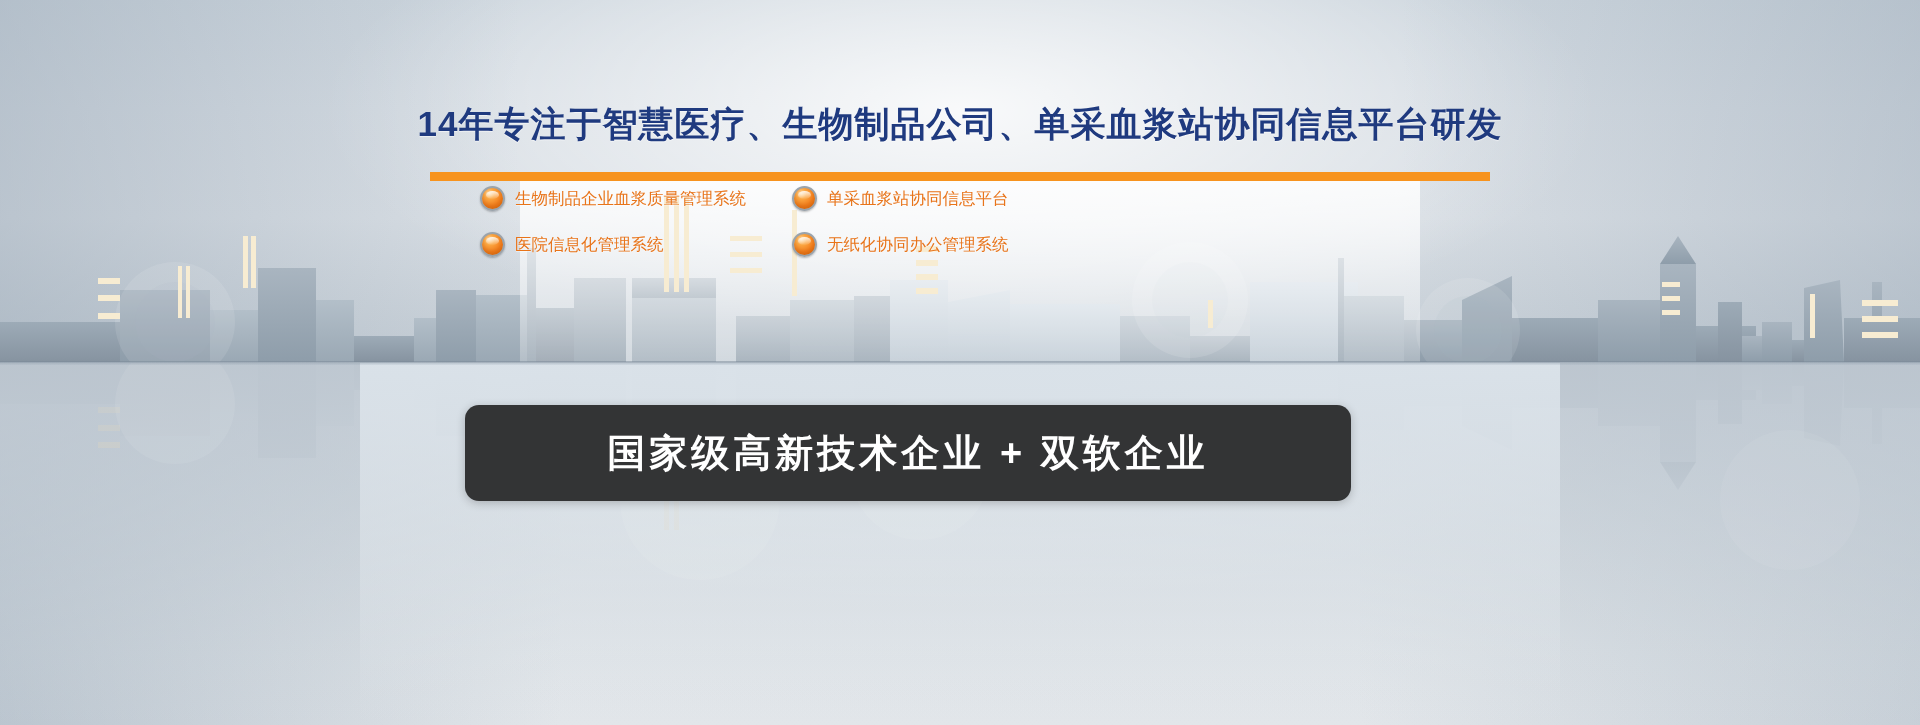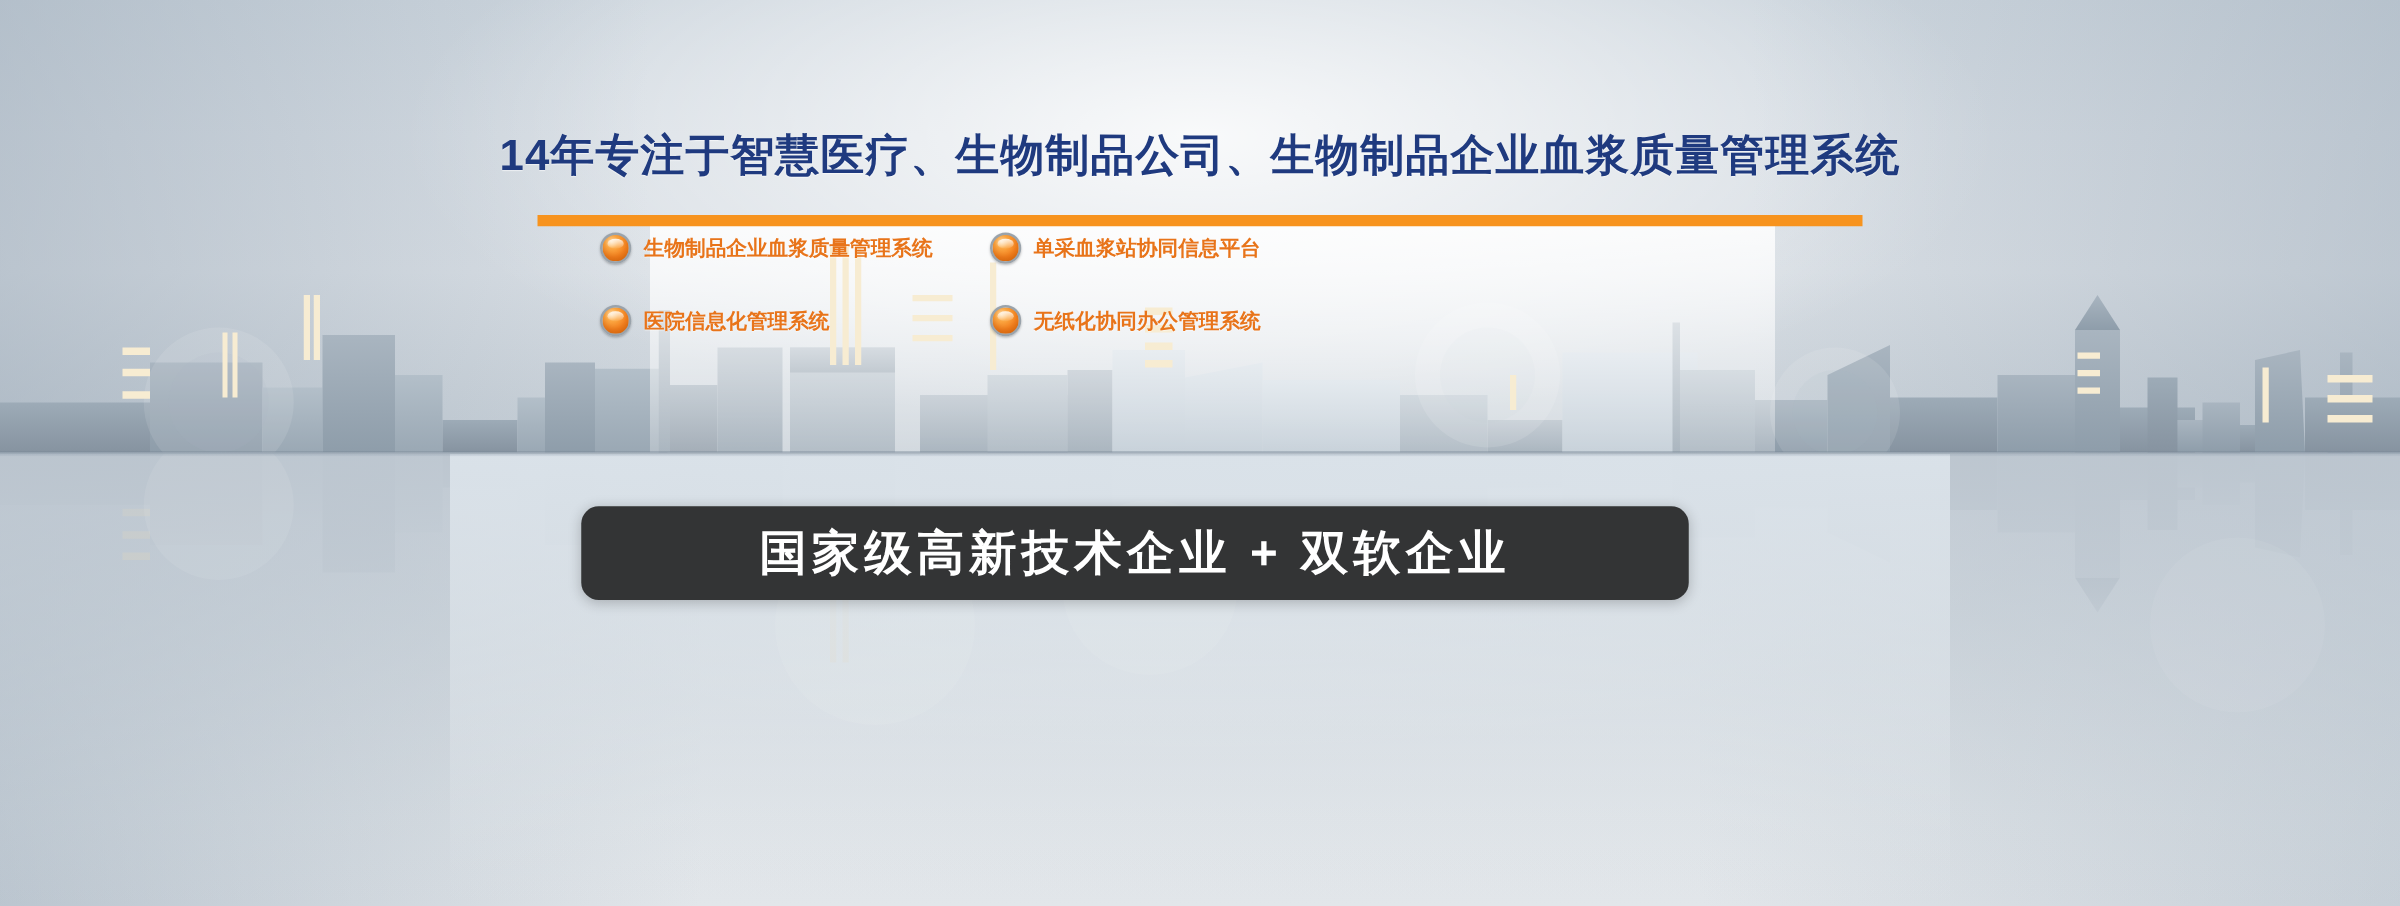--- a/index.html
+++ b/index.html
@@ -72,46 +72,46 @@
   .underline {
     position:absolute; left:430px; top:172px; width:1060px; height:9px;
     background:#f7931e;
   }
 
   .features {
     position:absolute; left:480px; top:186px; width:700px; height:90px;
   }
   .frow { position:absolute; display:flex; align-items:center; }
   .frow.r0 { top:0; }
-  .frow.r1 { top:46px;margin-top:12px; }
+  .frow.r1 { top:46px; }
   .frow.c0 { left:0; }
   .frow.c1 { left:312px; }
 
   .bullet-icon {
     width:25px; height:25px; border-radius:50%;
     margin-right:10px; flex:0 0 auto;
     background:
       radial-gradient(circle at 34% 26%, #ffd9a0 0%, #fba742 26%, #f5821f 60%, #e4700d 100%);
     border:2px solid #9aa3ab;
     box-shadow:inset 0 -3px 5px rgba(170,70,0,0.35), 0 1px 2px rgba(0,0,0,0.25);
     position:relative;
   }
   .bullet-icon::after {
     content:""; position:absolute; left:4px; top:3px; width:13px; height:8px;
     border-radius:50%;
     background:linear-gradient(180deg, rgba(255,255,255,0.85), rgba(255,255,255,0.05));
   }
   .flabel {
-    font-size:16.5px; font-weight:bold; color:#e8741a;
+    font-size:16.5px; font-weight:normal; color:#e8741a;
     white-space:nowrap;
     text-shadow:0 1px 1px rgba(255,255,255,0.55);
   }
 
   .badge {
-    position:absolute; left:465px; top:405px; width:886px; height:75px;
+    position:absolute; left:465px; top:405px; width:886px; height:96px;
     background:#333435;
     border-radius:14px;
     display:flex; align-items:center; justify-content:center;
     box-shadow:0 2px 10px rgba(0,0,0,0.22);
   }
   .badge-text {
     color:#ffffff; font-size:38px; font-weight:bold; letter-spacing:4px;
     white-space:nowrap;
   }
 </style>
@@ -281,21 +281,21 @@
       <circle cx="700" cy="500" r="80" fill="#ffffff" opacity="0.07"></circle>
       <circle cx="920" cy="470" r="70" fill="#ffffff" opacity="0.07"></circle>
       <circle cx="1790" cy="500" r="70" fill="#ffffff" opacity="0.06"></circle>
     </g>
   </svg>
 
   <div class="horizon"></div>
 
   <div class="content">
 
-    <div class="headline">14年专注于智慧医疗、生物制品公司、生物制品企业血浆质量管理系统</div>
+    <div class="headline">14年专注于智慧医疗、生物制品公司、单采血浆站协同信息平台研发</div>
 
     <div class="underline"></div>
 
     <div class="features">
 
       <div class="frow r0 c0">
         <span class="bullet-icon"></span>
         <span class="flabel">生物制品企业血浆质量管理系统</span>
       </div>
 

